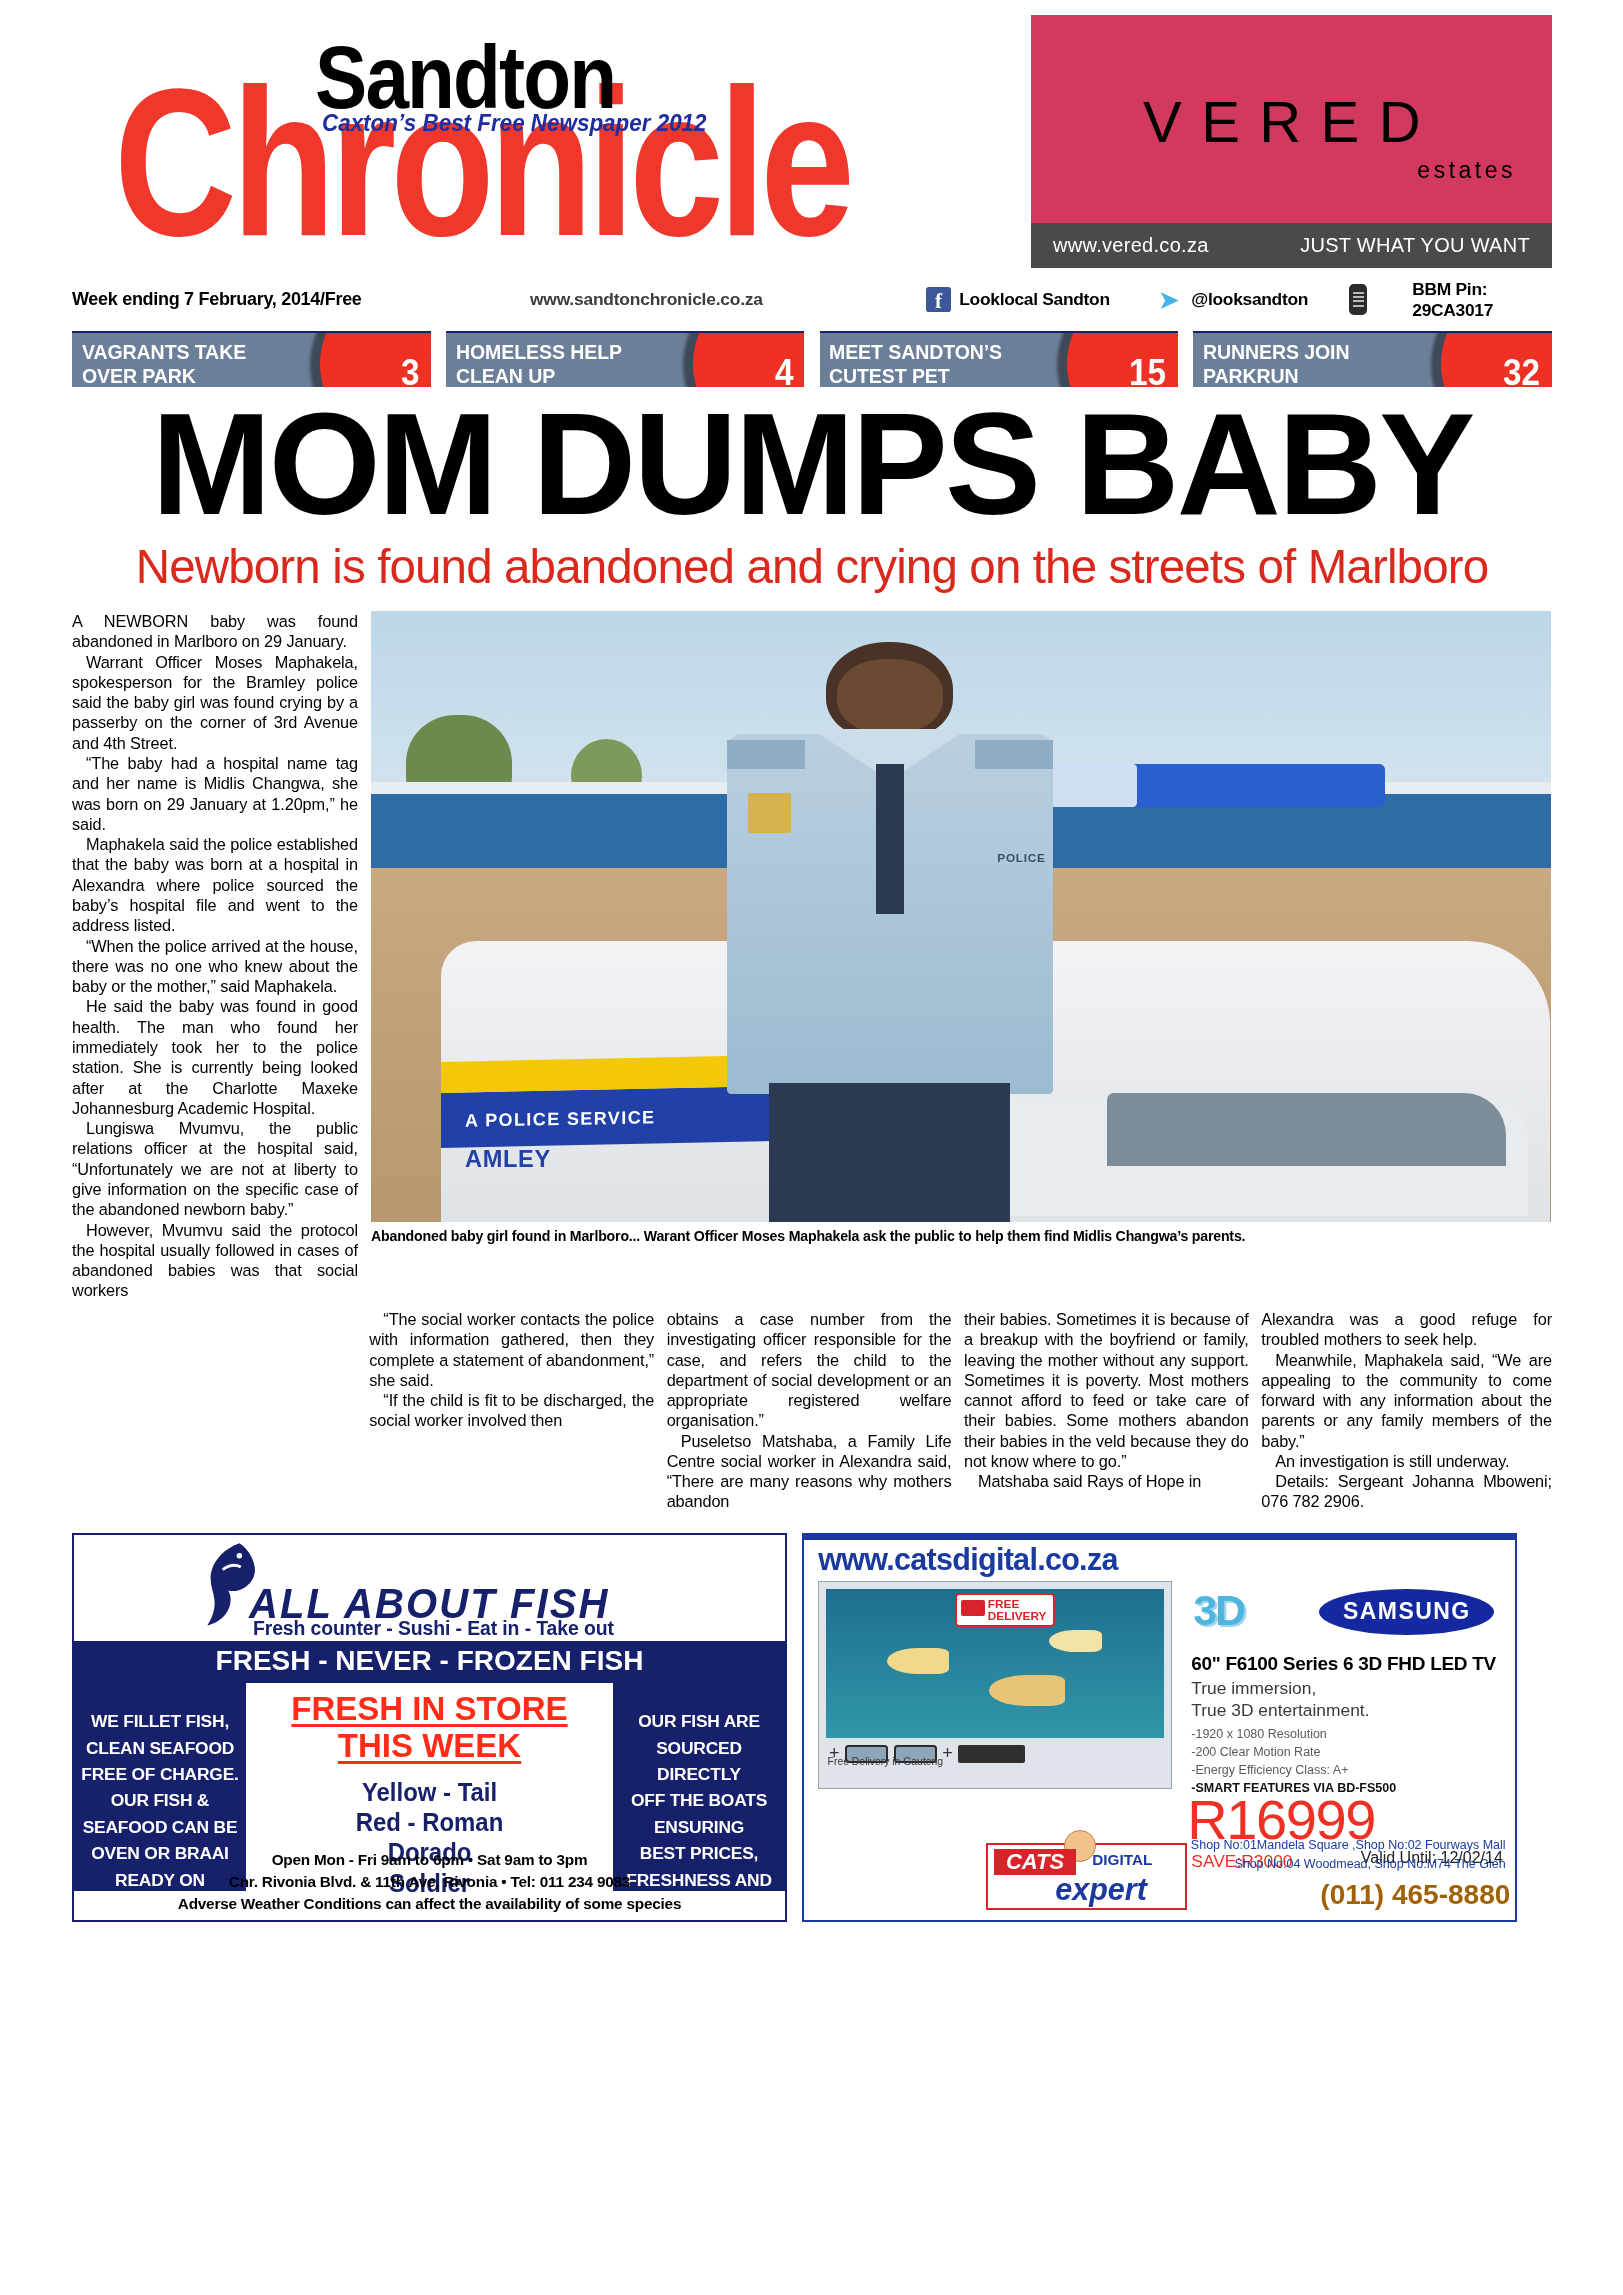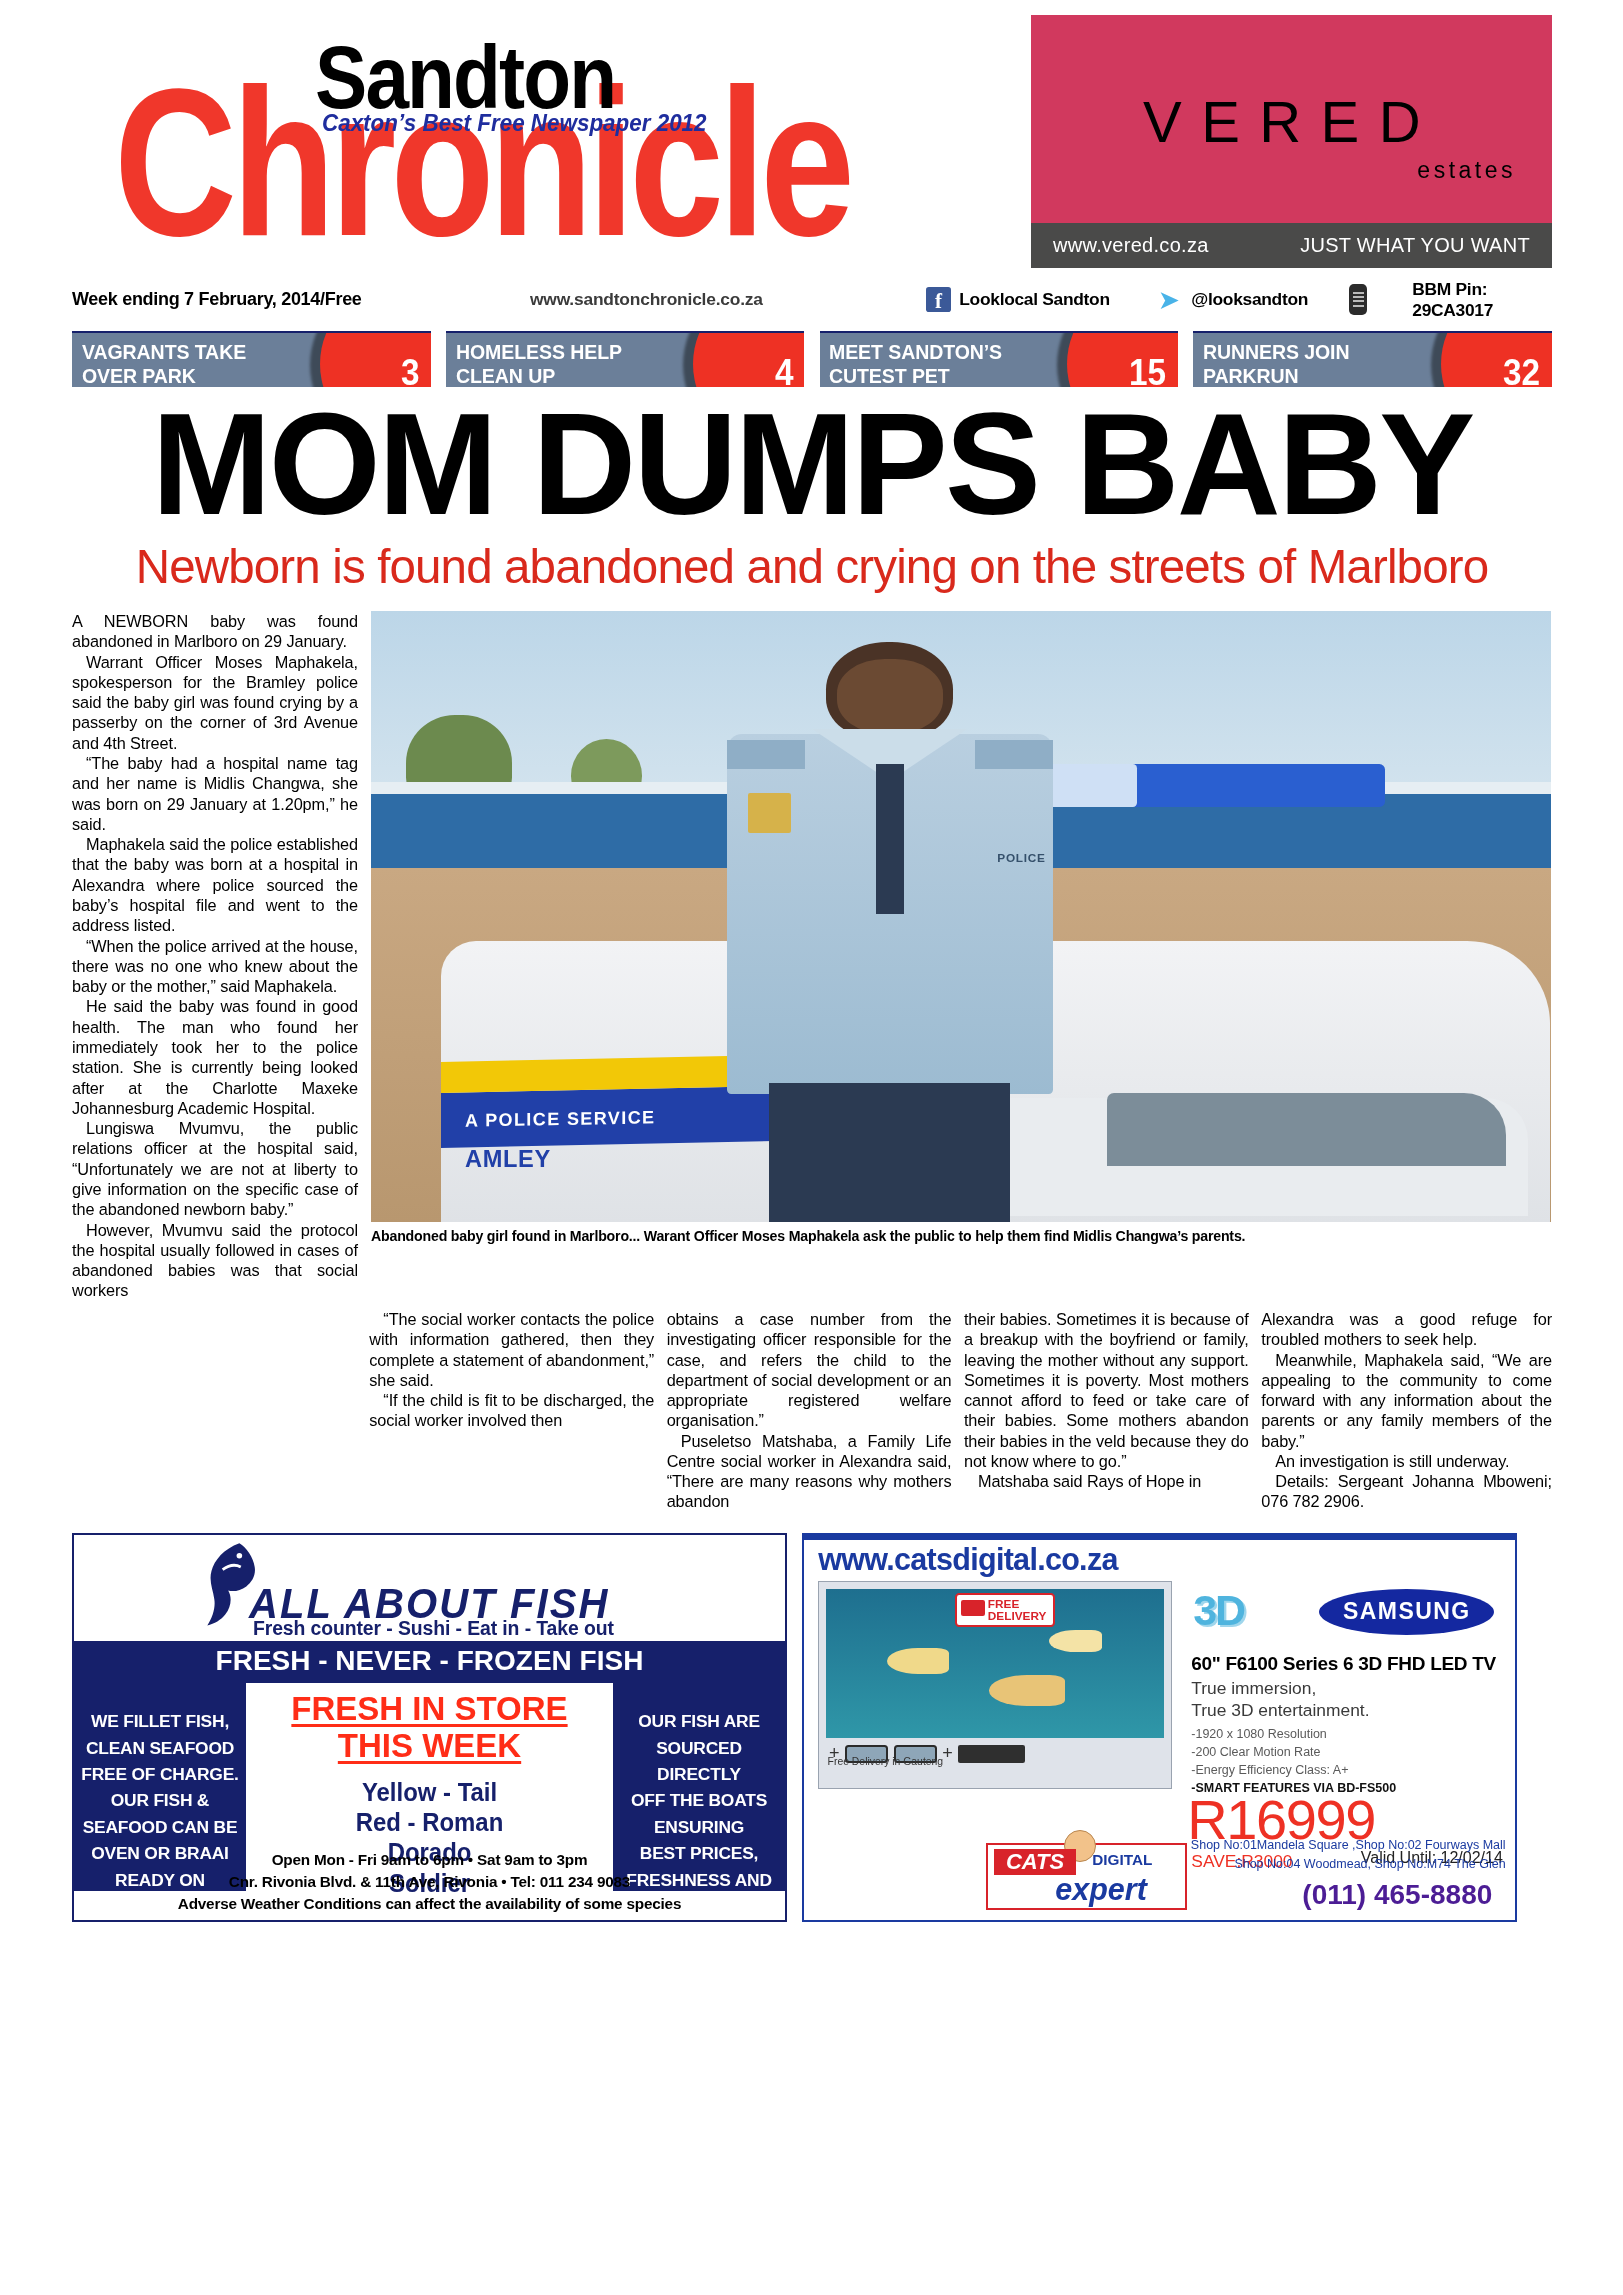--- a/index.html
+++ b/index.html
@@ -258,21 +258,21 @@
   .cats-valid { position: absolute; right: 12.5px; top: 314px; font-size: 16px; color: #222; }
   .cats-logo {
     position: absolute; left: 182px; bottom: 9.7px; width: 201px; height: 67px;
     border: 2.8px solid #d8232a; background: #fff;
   }
   .cats-logo .c1 { position: absolute; left: 5.6px; top: 4.2px; background: #d8232a; color: #fff; font-size: 22px; font-weight: bold; font-style: italic; padding: 0 12px; }
   .cats-logo .c2 { position: absolute; left: 104px; top: 5.6px; font-size: 15.3px; font-weight: bold; color: #1a3aa0; }
   .cats-logo .c3 { position: absolute; left: 67px; bottom: 1.4px; font-size: 30.5px; font-weight: bold; font-style: italic; color: #1a3aa0; }
   .cats-logo .chef { position: absolute; left: 76px; top: -15.3px; width: 32px; height: 32px; background: #f2c28a; border-radius: 50%; border: 1.4px solid #b9864f; }
   .cats-stores { position: absolute; right: 9.7px; bottom: 46px; text-align: right; font-size: 12.5px; color: #1a3aa0; line-height: 1.5; }
-  .cats-phone { position: absolute; right: 23px; bottom: 8.3px; font-size: 28px; font-weight: bold; color: #4c1d95; }
+  .cats-phone { position: absolute; right: 5px; bottom: 8.3px; font-size: 28px; font-weight: bold; color: #a16207; }
   .cats-topbar { position: absolute; left: 0; right: 0; top: 0; height: 5.6px; background: #1a3aa0; }
 </style>
 </head>
 <body>
 
 <div class="page">
 
   <div class="masthead">
     <div class="logo-wrap">
       <div class="logo-chronicle">Chronicle</div>

